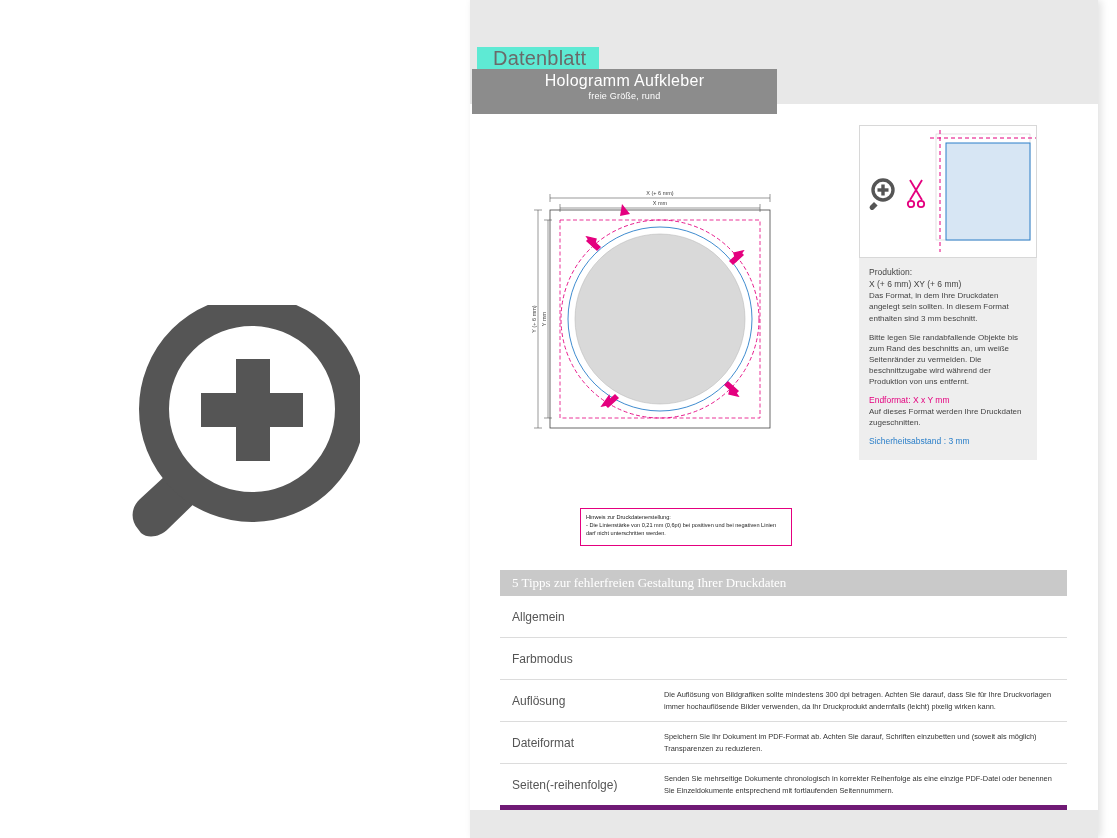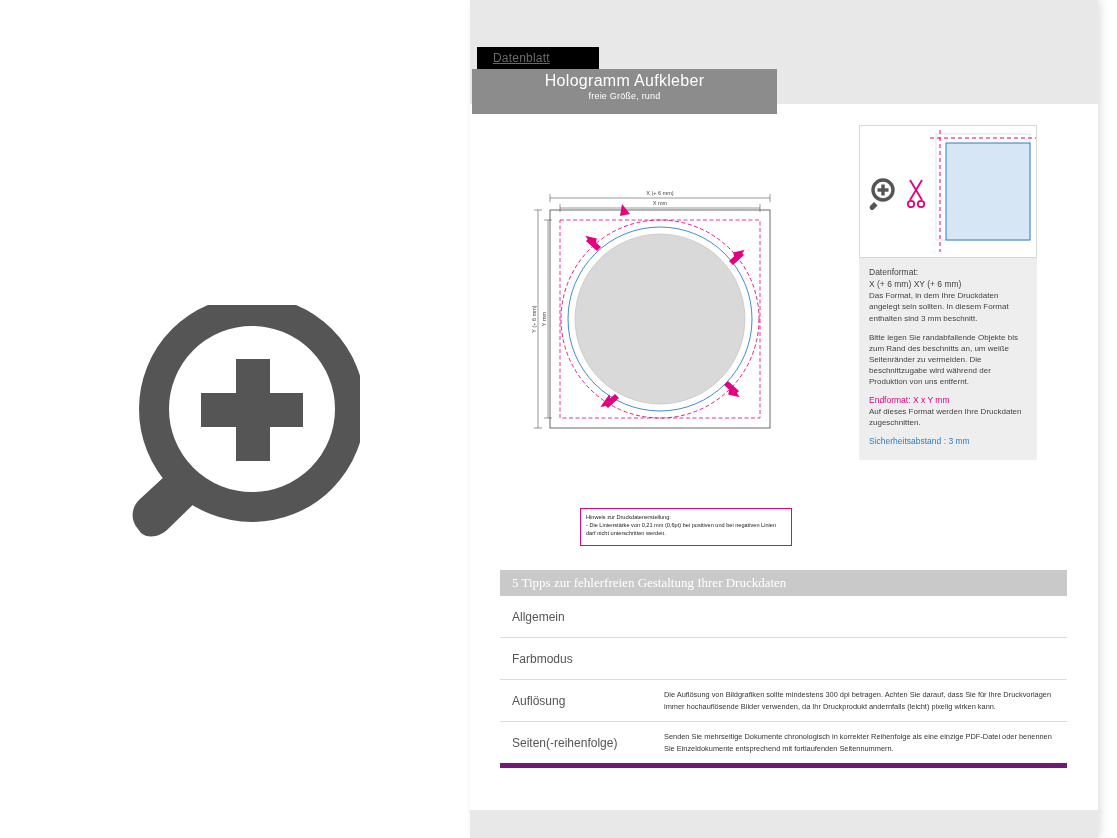--- a/index.html
+++ b/index.html
@@ -50,28 +50,27 @@
     left: 0; bottom: 0;
     width: 628px; height: 28px;
     background: #e8e8e8;
   }
 
   
   #tab-datenblatt {
     position: absolute;
     left: 7px; top: 47px;
     width: 122px; height: 22px;
-    background: #000000;
+    background: #5eead4;
     color: #6a6a6a;
-    font-size: 12px;
+    font-size: 20px;
     line-height: 22px;
     padding-left: 16px;
     box-sizing: border-box;
     letter-spacing: .2px;
-    text-decoration: underline;
   }
   #title-band {
     position: absolute;
     left: 2px; top: 69px;
     width: 305px; height: 45px;
     background: #8c8c8c;
     color: #ffffff;
     text-align: center;
     box-sizing: border-box;
     padding-top: 3px;
@@ -273,21 +272,21 @@
 
         <g transform="translate(48,52)" stroke="#e4007f" stroke-width="1.8" fill="none">
           <line x1="2" y1="2" x2="14" y2="22"></line>
           <line x1="14" y1="2" x2="2" y2="22"></line>
           <circle cx="3" cy="26" r="3.2"></circle>
           <circle cx="13" cy="26" r="3.2"></circle>
         </g>
       </svg>
     </div>
     <div id="info-card-body">
-      <div class="info-h">Datenformat:</div>
+      <div class="info-h">Produktion:</div>
       <div class="info-h">X (+ 6 mm) XY (+ 6 mm)</div>
       <p class="info-p">Das Format, in dem Ihre Druckdaten angelegt sein sollten. In diesem Format enthalten sind 3 mm beschnitt.</p>
       <div class="gap"></div>
       <p class="info-p">Bitte legen Sie randabfallende Objekte bis zum Rand des beschnitts an, um weiße Seitenränder zu vermeiden. Die beschnittzugabe wird während der Produktion von uns entfernt.</p>
       <div class="gap"></div>
       <div class="info-h magenta">Endformat: X x Y mm</div>
       <p class="info-p">Auf dieses Format werden Ihre Druckdaten zugeschnitten.</p>
       <div class="gap"></div>
       <div class="info-h blue">Sicherheitsabstand : 3 mm</div>
     </div>
@@ -305,17 +304,21 @@
       <div class="tip-label">Allgemein</div>
     </div>
     <div class="tip-row">
       <div class="tip-label">Farbmodus</div>
     </div>
     <div class="tip-row">
       <div class="tip-label">Auflösung</div>
       <div class="tip-text">Die Auflösung von Bildgrafiken sollte mindestens 300 dpi betragen. Achten Sie darauf, dass Sie für Ihre Druckvorlagen immer hochauflösende Bilder verwenden, da Ihr Druckprodukt andernfalls (leicht) pixelig wirken kann.</div>
     </div>
     <div class="tip-row">
+      <div class="tip-label">Dateiformat</div>
+      <div class="tip-text">Speichern Sie Ihr Dokument im PDF-Format ab. Achten Sie darauf, Schriften einzubetten und (soweit als möglich) Transparenzen zu reduzieren.</div>
+    </div>
+    <div class="tip-row">
       <div class="tip-label">Seiten(-reihenfolge)</div>
       <div class="tip-text">Senden Sie mehrseitige Dokumente chronologisch in korrekter Reihenfolge als eine einzige PDF-Datei oder benennen Sie Einzeldokumente entsprechend mit fortlaufenden Seitennummern.</div>
     </div>
   </div>
 </div>
 
 </body></html>

